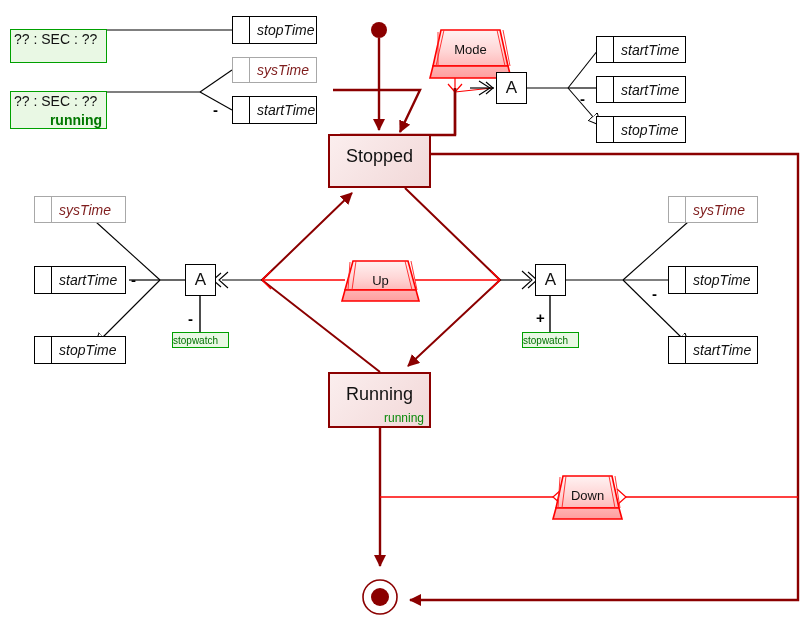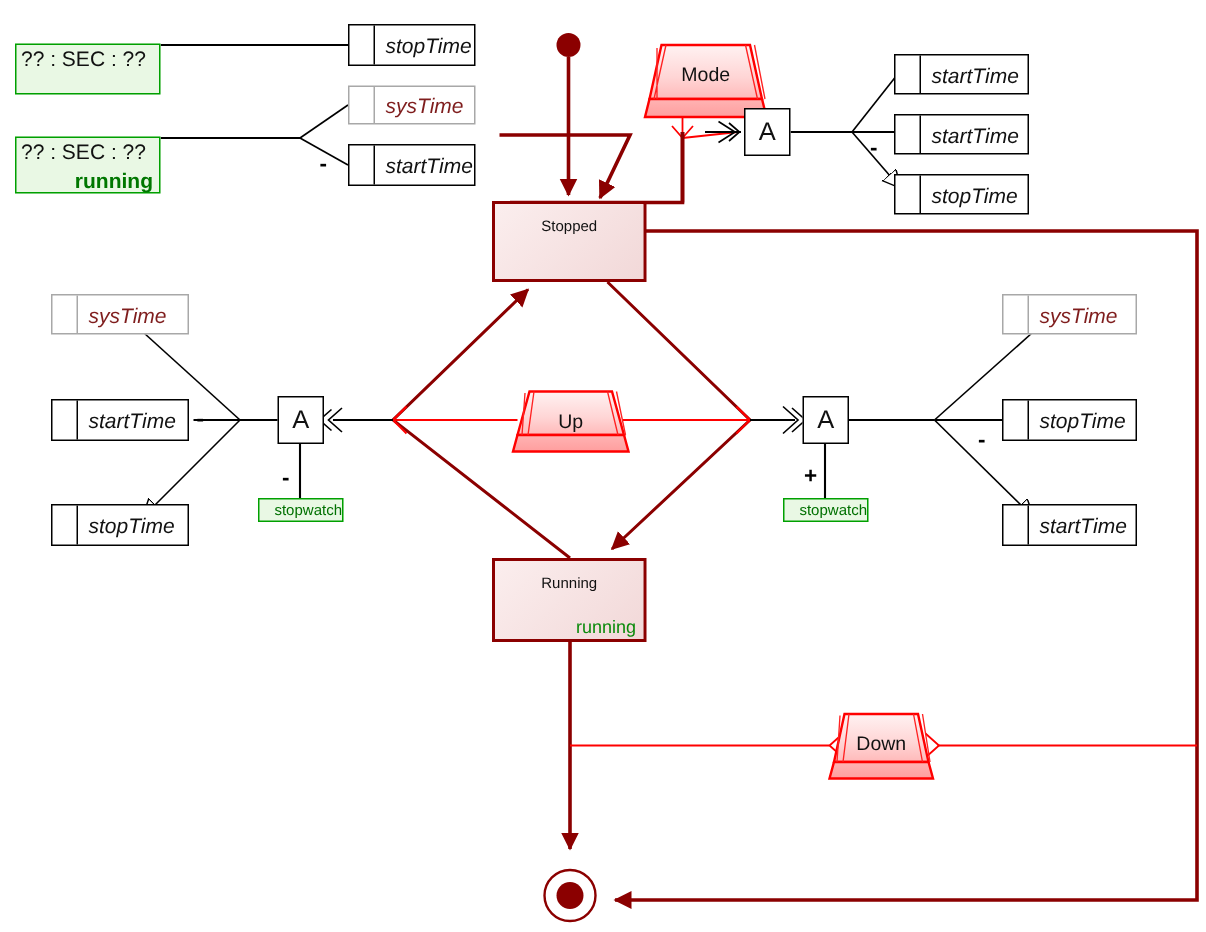--- a/index.html
+++ b/index.html
@@ -12,21 +12,21 @@
   .disp{position:absolute;background:#e9f8e4;border:1.5px solid #00a000;
         box-sizing:border-box;margin-top:16px;}
   .disp .l1{position:absolute;left:3px;top:1px;font-size:14px;color:#111;
             letter-spacing:0px;white-space:nowrap;}
   .disp .l2{position:absolute;right:4px;bottom:0px;font-size:14px;color:#007700;
             font-weight:bold;white-space:nowrap;}
 
   
   .chip{position:absolute;background:#e9f8e4;border:1px solid #00a000;
         box-sizing:border-box;font-size:10px;color:#007000;
-        display:flex;align-items:center;justify-content:flex-end;white-space:nowrap;}
+        display:flex;align-items:center;justify-content:flex-start;white-space:nowrap;}
 
   
   .varbox{position:absolute;box-sizing:border-box;background:#ffffff;
           border:1.5px solid #000;}
   .varbox.ghost{border-color:#a8a8a8;}
   .varbox .sep{position:absolute;left:16px;top:0;bottom:0;width:0;
                border-left:1.5px solid #000;}
   .varbox.ghost .sep{border-left-color:#a8a8a8;}
   .varbox .nm{position:absolute;left:24px;top:50%;transform:translateY(-50%);
               font-size:14px;color:#111;white-space:nowrap;font-style:italic;}
@@ -35,21 +35,21 @@
   
   .abox{position:absolute;box-sizing:border-box;background:#ffffff;
         border:1.5px solid #000;display:flex;align-items:center;
         justify-content:center;font-size:17px;color:#111;}
 
   
   .state{position:absolute;box-sizing:border-box;
          border:2.5px solid #8b0000;
          background:linear-gradient(135deg,#fbeeee 0%,#f6e2e2 55%,#f2d8d8 100%);}
   .state .t{position:absolute;left:0;right:0;top:10px;text-align:center;
-            font-size:10px;color:#111;}
+            font-size:18px;color:#111;}
   .state .sub{position:absolute;right:5px;bottom:1px;font-size:12px;
               color:#0a8a0a;white-space:nowrap;}
 
   
   .trap{position:absolute;}
   .trap .lbl{position:absolute;left:0;right:0;top:12px;text-align:center;
              font-size:13px;color:#111;z-index:3;white-space:nowrap;}
 
   .op{position:absolute;font-size:15px;font-weight:bold;color:#000;
       line-height:1;}

